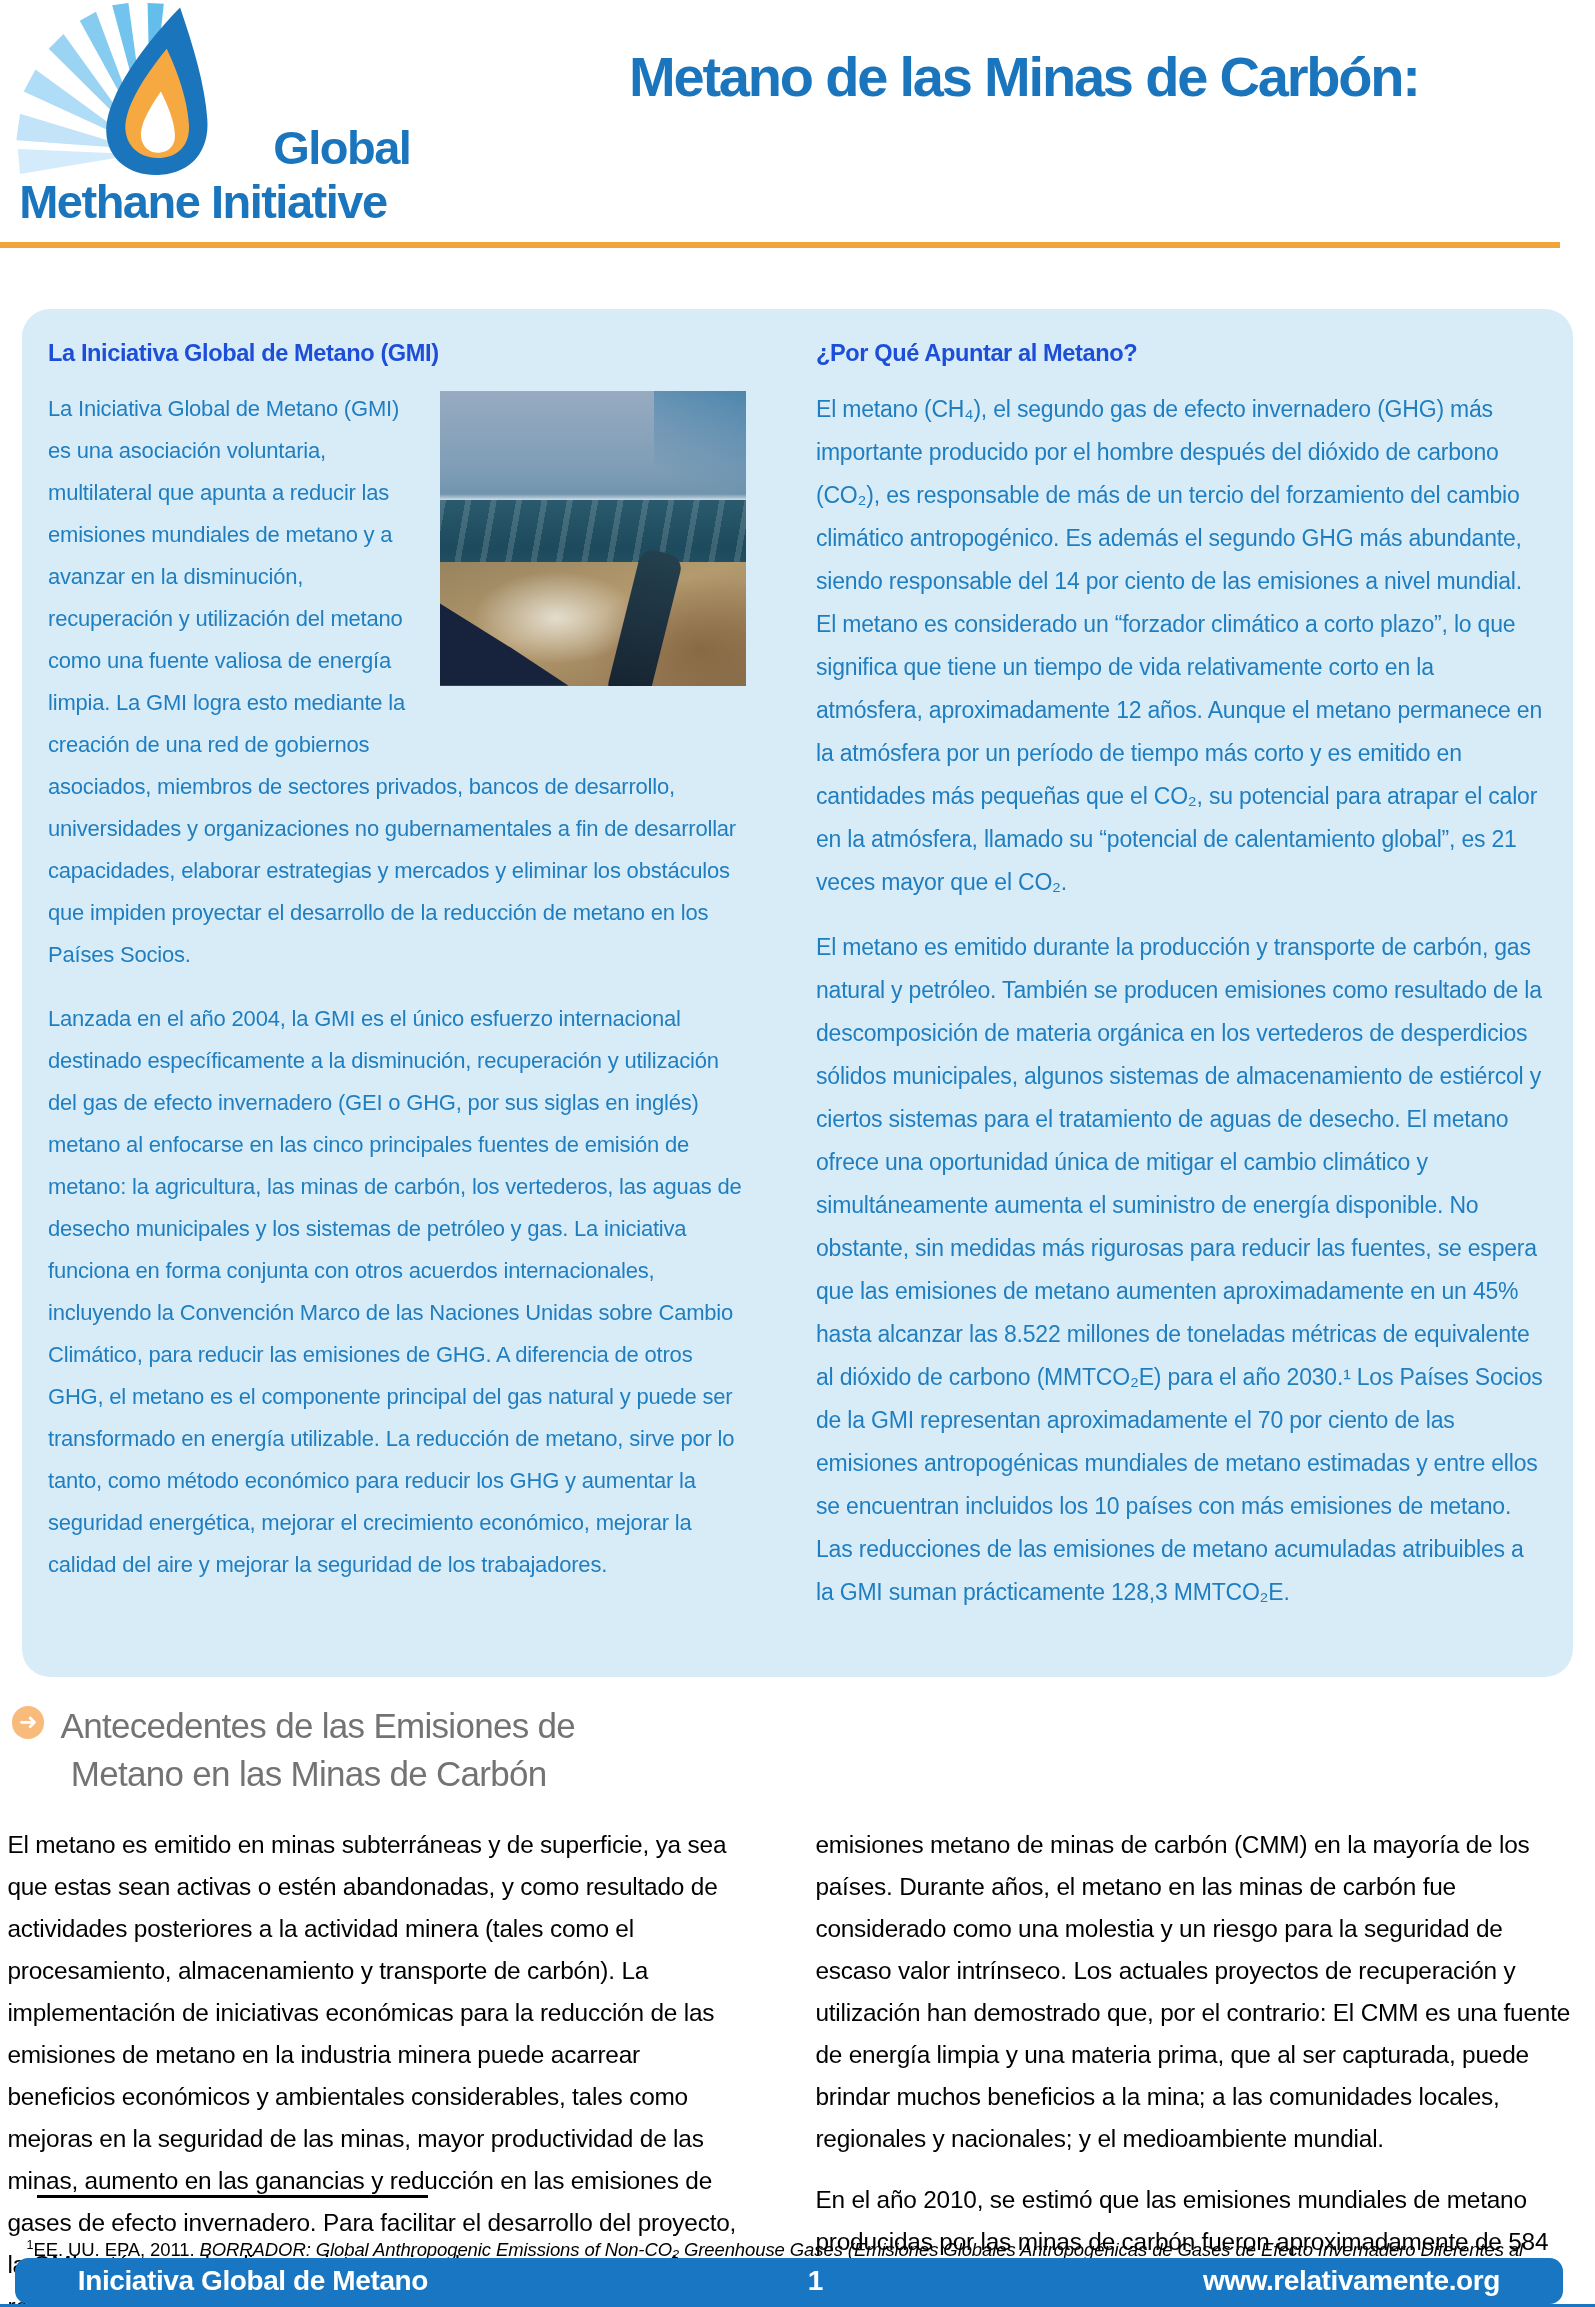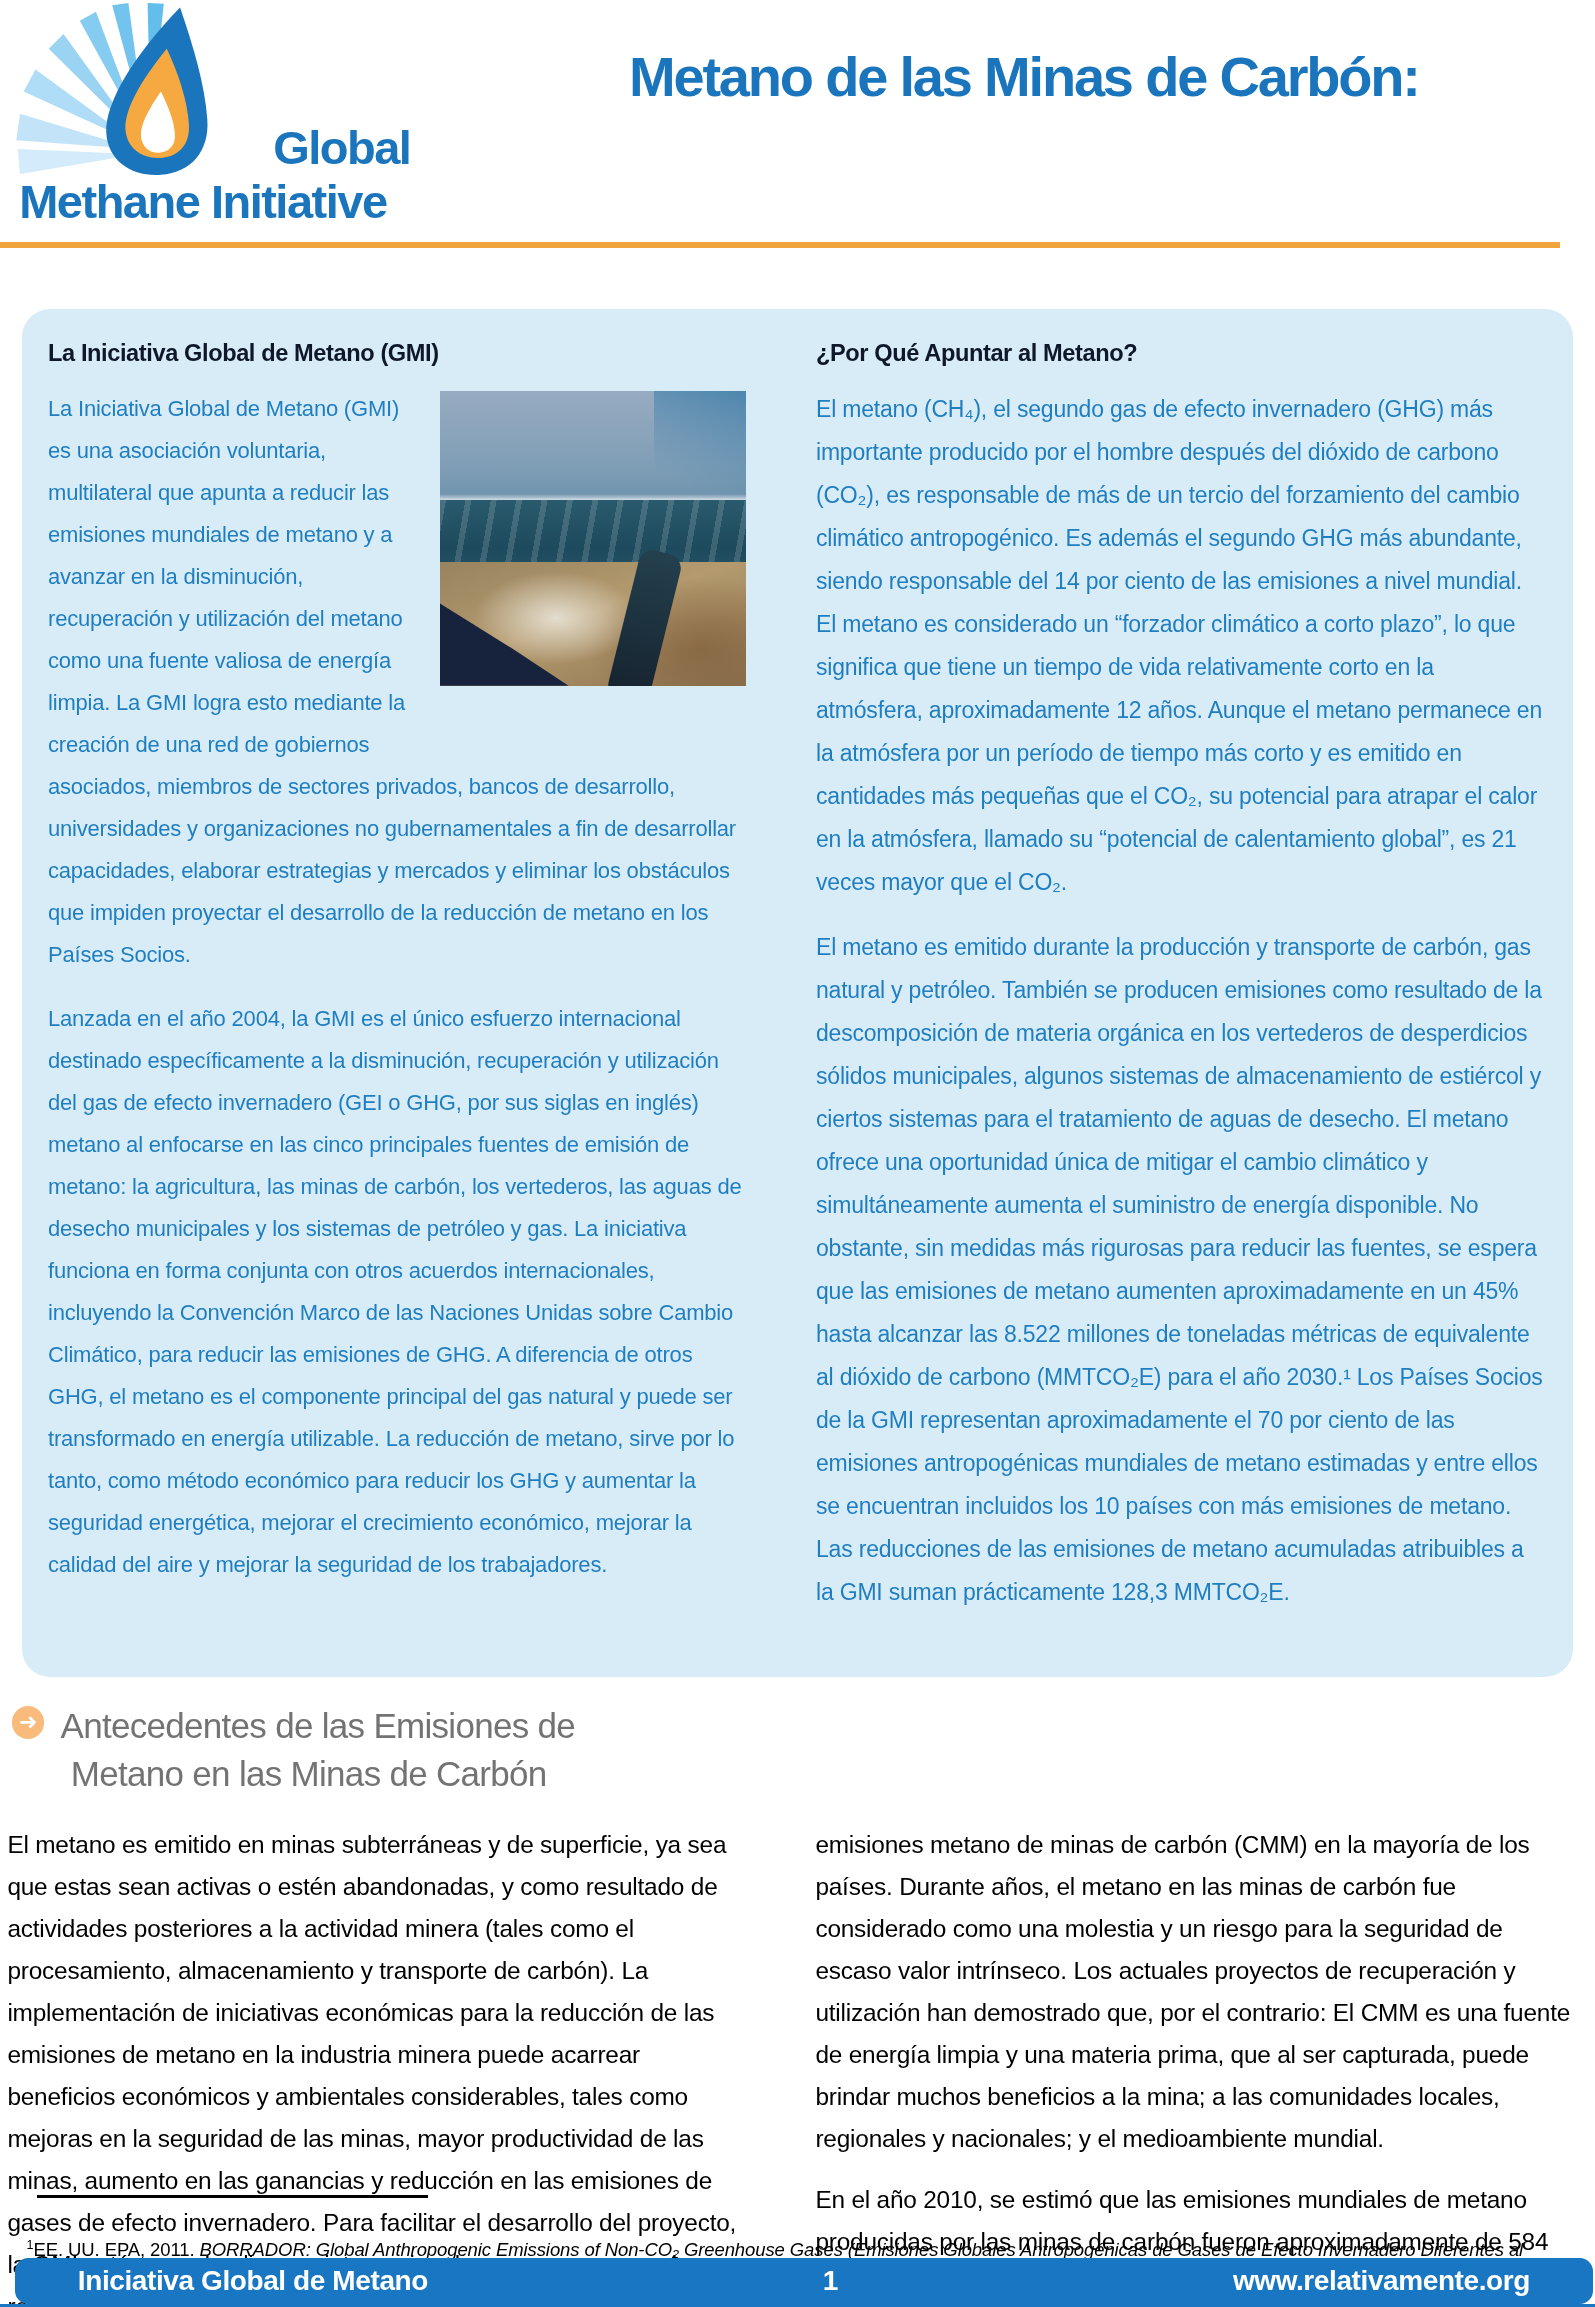--- a/index.html
+++ b/index.html
@@ -25,21 +25,21 @@
   .title-line2{font-size:47px;font-weight:400;letter-spacing:-1.8px;white-space:nowrap;line-height:62px;}
   .title-line3{font-size:47px;font-weight:400;letter-spacing:-1.8px;white-space:nowrap;line-height:62px;}
   .orange-rule{position:absolute;left:0;top:242px;width:1560px;height:5.9px;background:#F0A63C;}
   
   .info-box{
     margin:65px 22px 0 22px;background:#D8ECF8;border-radius:28px;
     padding:31px 26px 41px 26px;display:flex;gap:70px;color:#1F7EC0;
   }
   .col-left{width:698px;}
   .col-right{width:727px;}
-  .box-heading{font-size:23.6px;font-weight:bold;color:#0f172a;margin:0 0 20.7px 0;letter-spacing:-0.4px;}
+  .box-heading{font-size:23.6px;font-weight:bold;color:#1d4ed8;margin:0 0 20.7px 0;letter-spacing:-0.4px;}
   .box-text{font-size:23px;line-height:43px;margin:0 0 22px 0;}
   .col-left .box-text{font-size:22px;line-height:42px;}
   .photo{
     float:right;width:306px;height:295px;margin:3px 0 71px 17.7px;
     position:relative;overflow:hidden;background:#7e9cb3;
   }
   .photo .sky{position:absolute;left:0;top:0;width:100%;height:37%;
     background:linear-gradient(180deg,#97abc1 0%,#7f9eb6 70%,#6e93ad 100%);}
   .photo .sky-right{position:absolute;right:0;top:0;width:30%;height:37%;
     background:linear-gradient(200deg,#4d86ad 0%,rgba(77,134,173,0) 80%);}
@@ -73,21 +73,21 @@
   .body-text{font-size:24.4px;line-height:42px;margin:0 0 19px 0;}
   
   .footnote-rule{position:absolute;left:37px;top:2195px;width:391px;height:3px;background:#000;}
   .footnote{
     position:absolute;left:26.6px;top:2208px;width:1543px;color:#000;
     font-size:18.5px;line-height:27px;letter-spacing:-0.1px;margin-top:24px;
   }
   .footnote sup{font-size:12.6px;}
   .footnote .it{font-style:italic;}
   .footer-bar{
-    position:absolute;left:14.8px;right:2px;bottom:3px;height:46px;background:#1876C2;
+    position:absolute;left:14.8px;right:32px;bottom:3px;height:46px;background:#1876C2;
     border-radius:13.3px;display:flex;align-items:center;justify-content:space-between;
     padding:0 63px;color:#fff;font-size:28px;font-weight:bold;letter-spacing:-0.4px;
   }
   .bottom-edge{position:absolute;left:0;bottom:0;width:100%;height:3px;background:#1876C2;}
 </style>
 </head>
 <body>
 
 <div class="page">
 

